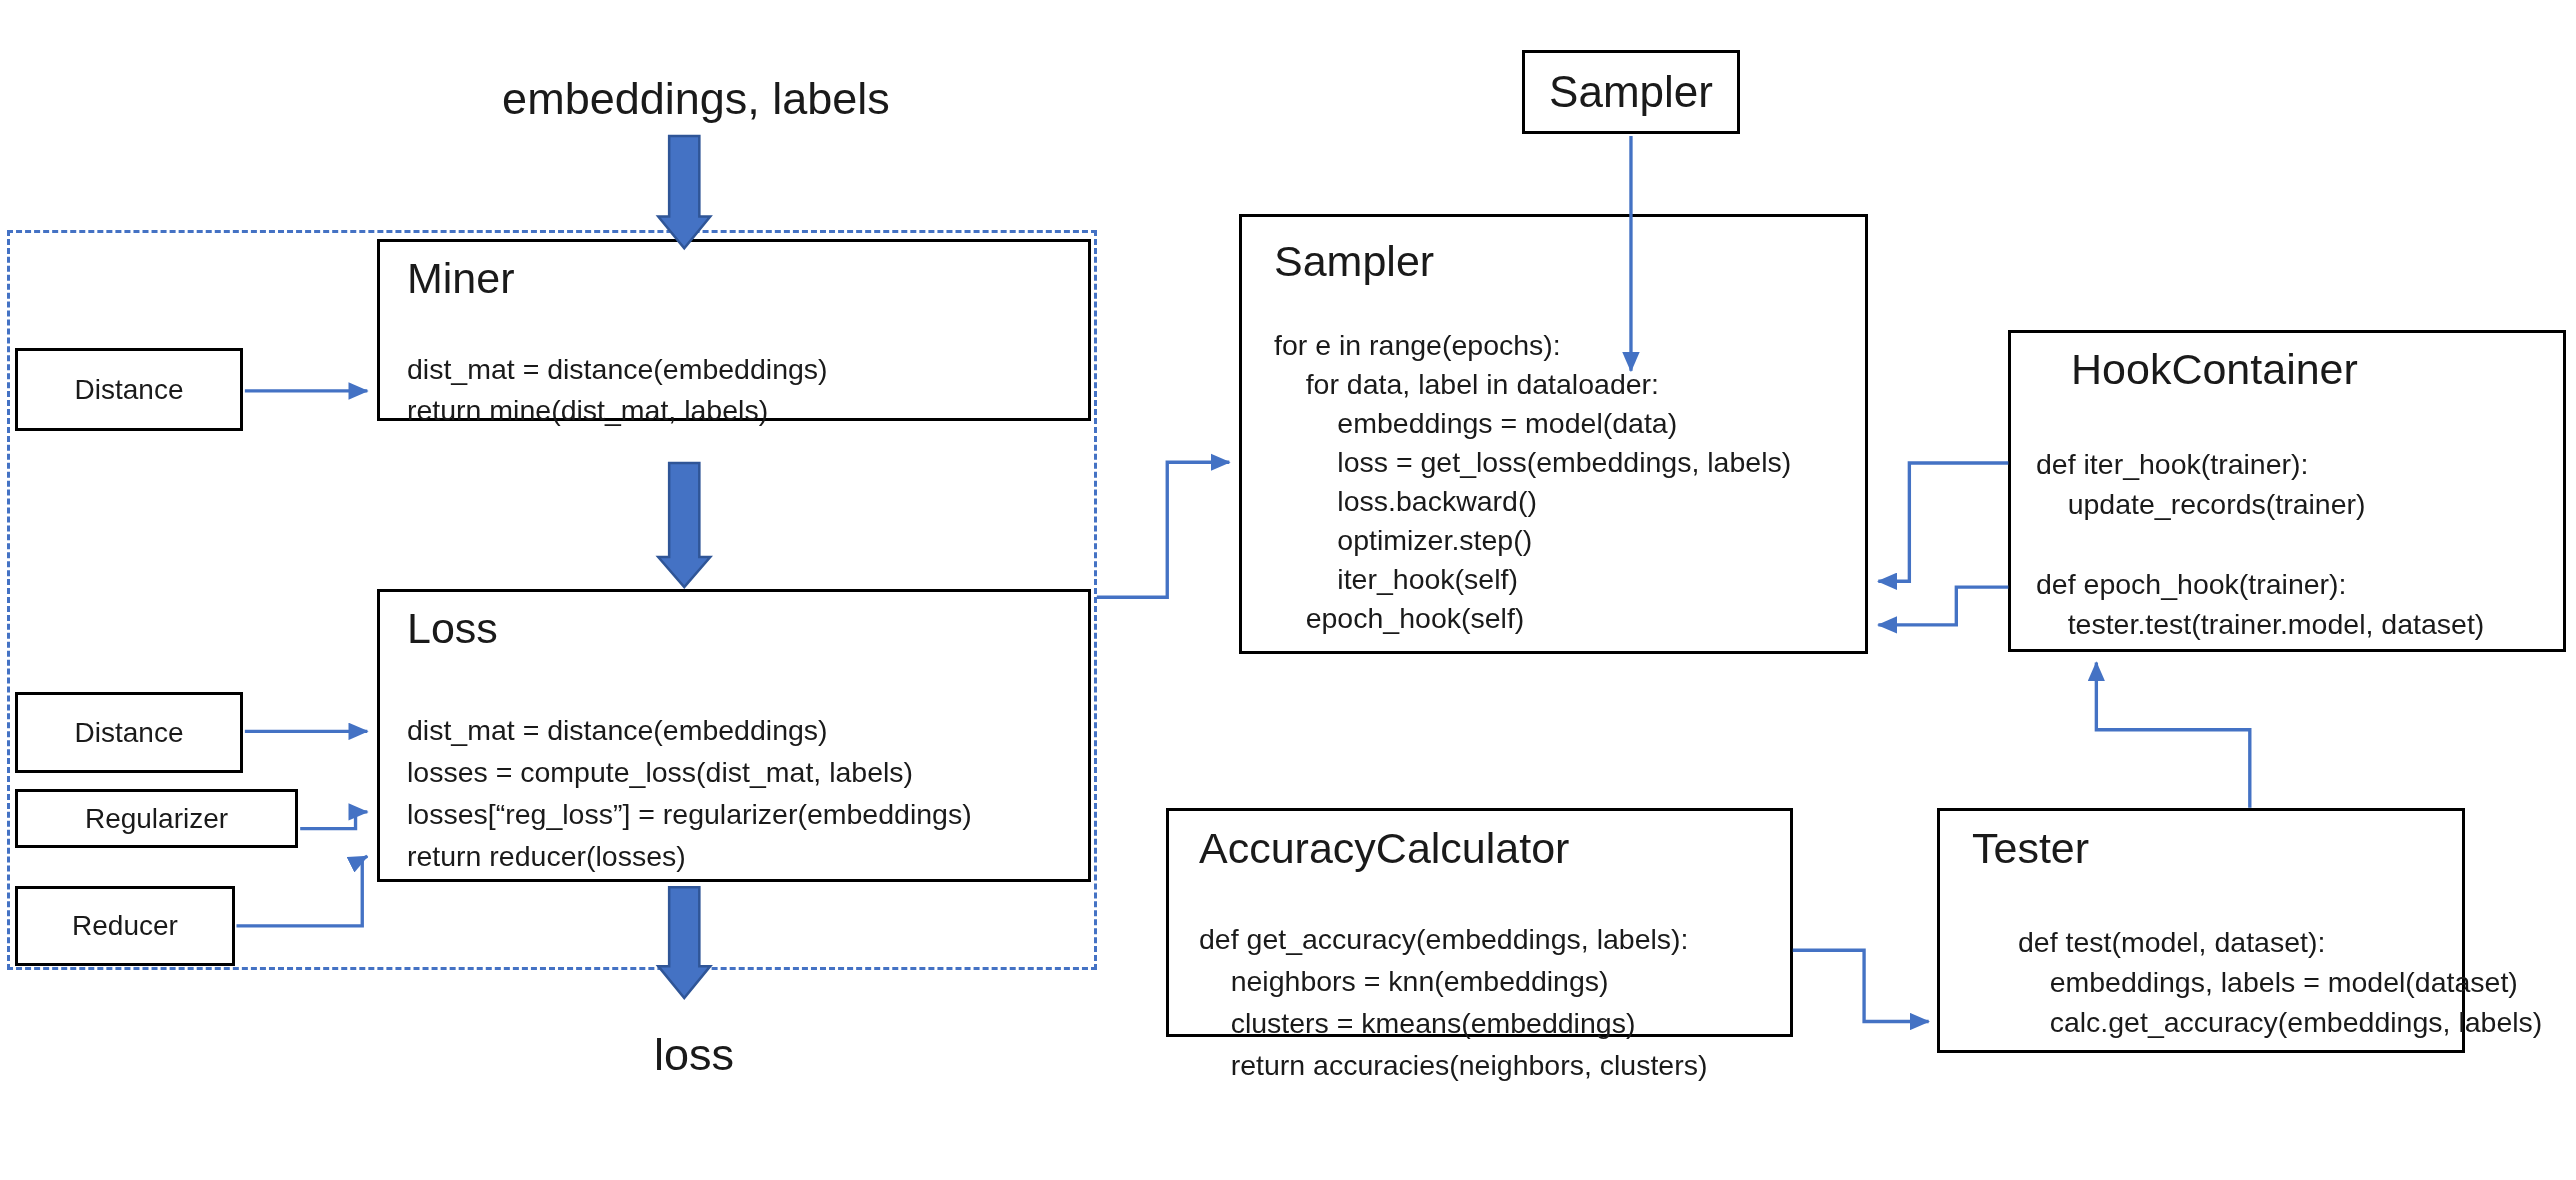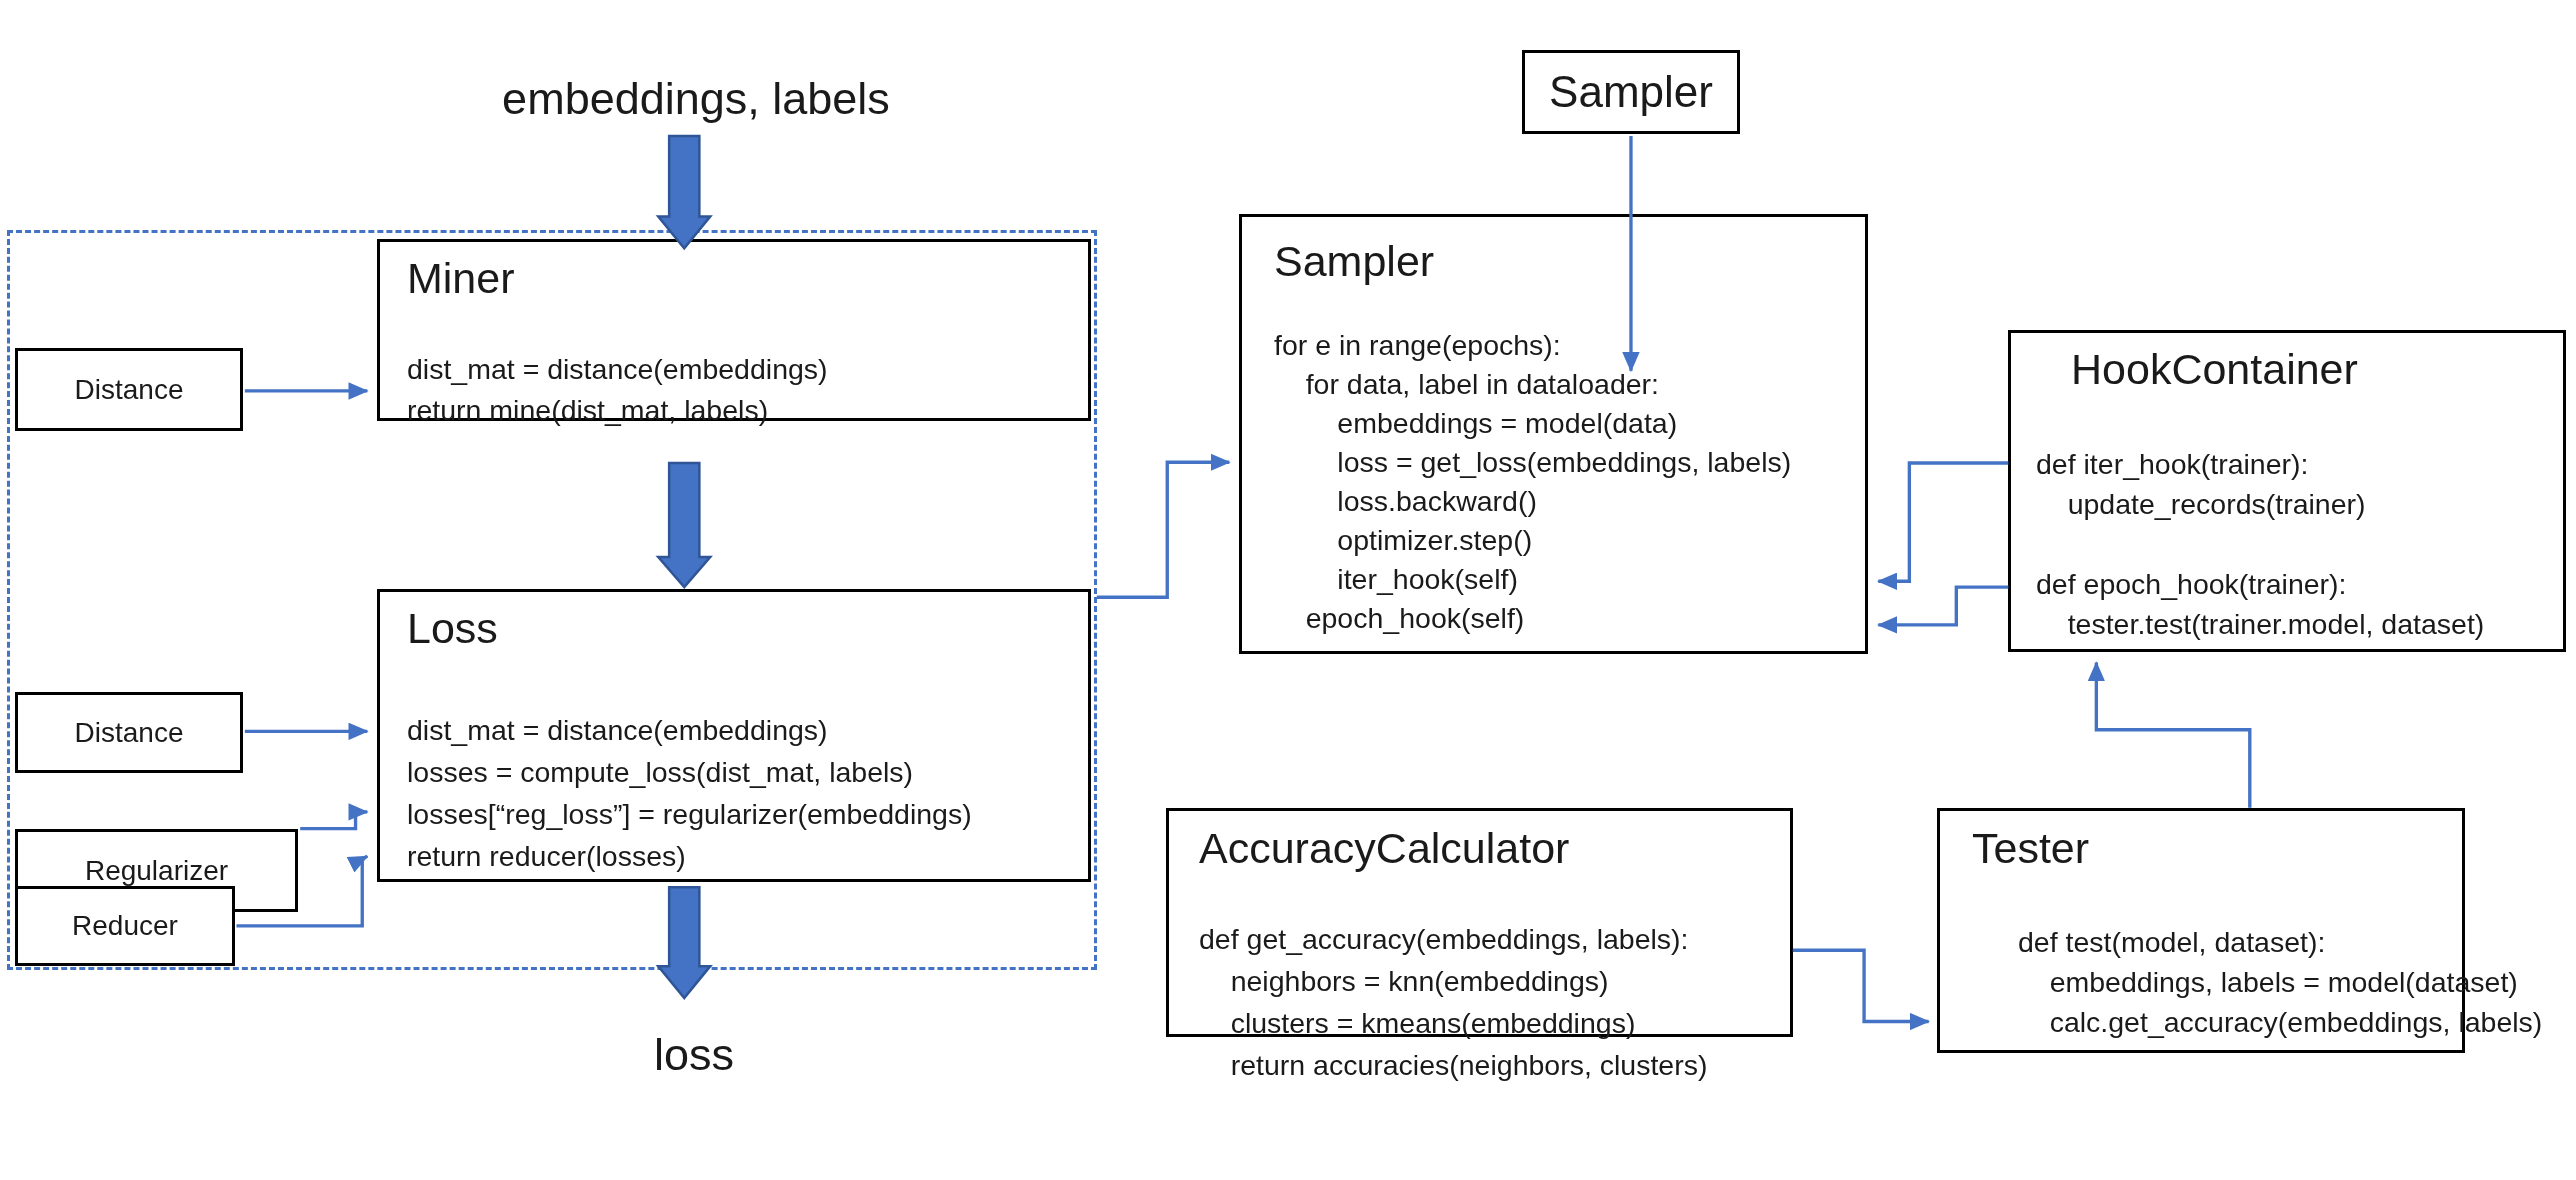--- a/index.html
+++ b/index.html
@@ -102,21 +102,21 @@
 losses[“reg_loss”] = regularizer(embeddings)
 return reducer(losses)</div>
   </div>
 
   <div class="side-label-box" style="left:15px;top:348px;width:228px;height:83px;">
     <span>Distance</span>
   </div>
   <div class="side-label-box" style="left:15px;top:692px;width:228px;height:81px;">
     <span>Distance</span>
   </div>
-  <div class="side-label-box" style="left:15px;top:829px;width:283px;height:83px;">
+  <div class="side-label-box" style="left:15px;top:789px;width:283px;height:59px;">
     <span>Regularizer</span>
   </div>
   <div class="side-label-box" style="left:15px;top:886px;width:220px;height:80px;">
     <span>Reducer</span>
   </div>
 
   <div class="box" style="left:1239px;top:214px;width:629px;height:440px;">
     <div class="box-title" style="left:32px;top:20px;">Sampler</div>
     <div class="code lh46" style="left:32px;top:109px;">for e in range(epochs):
     for data, label in dataloader:

